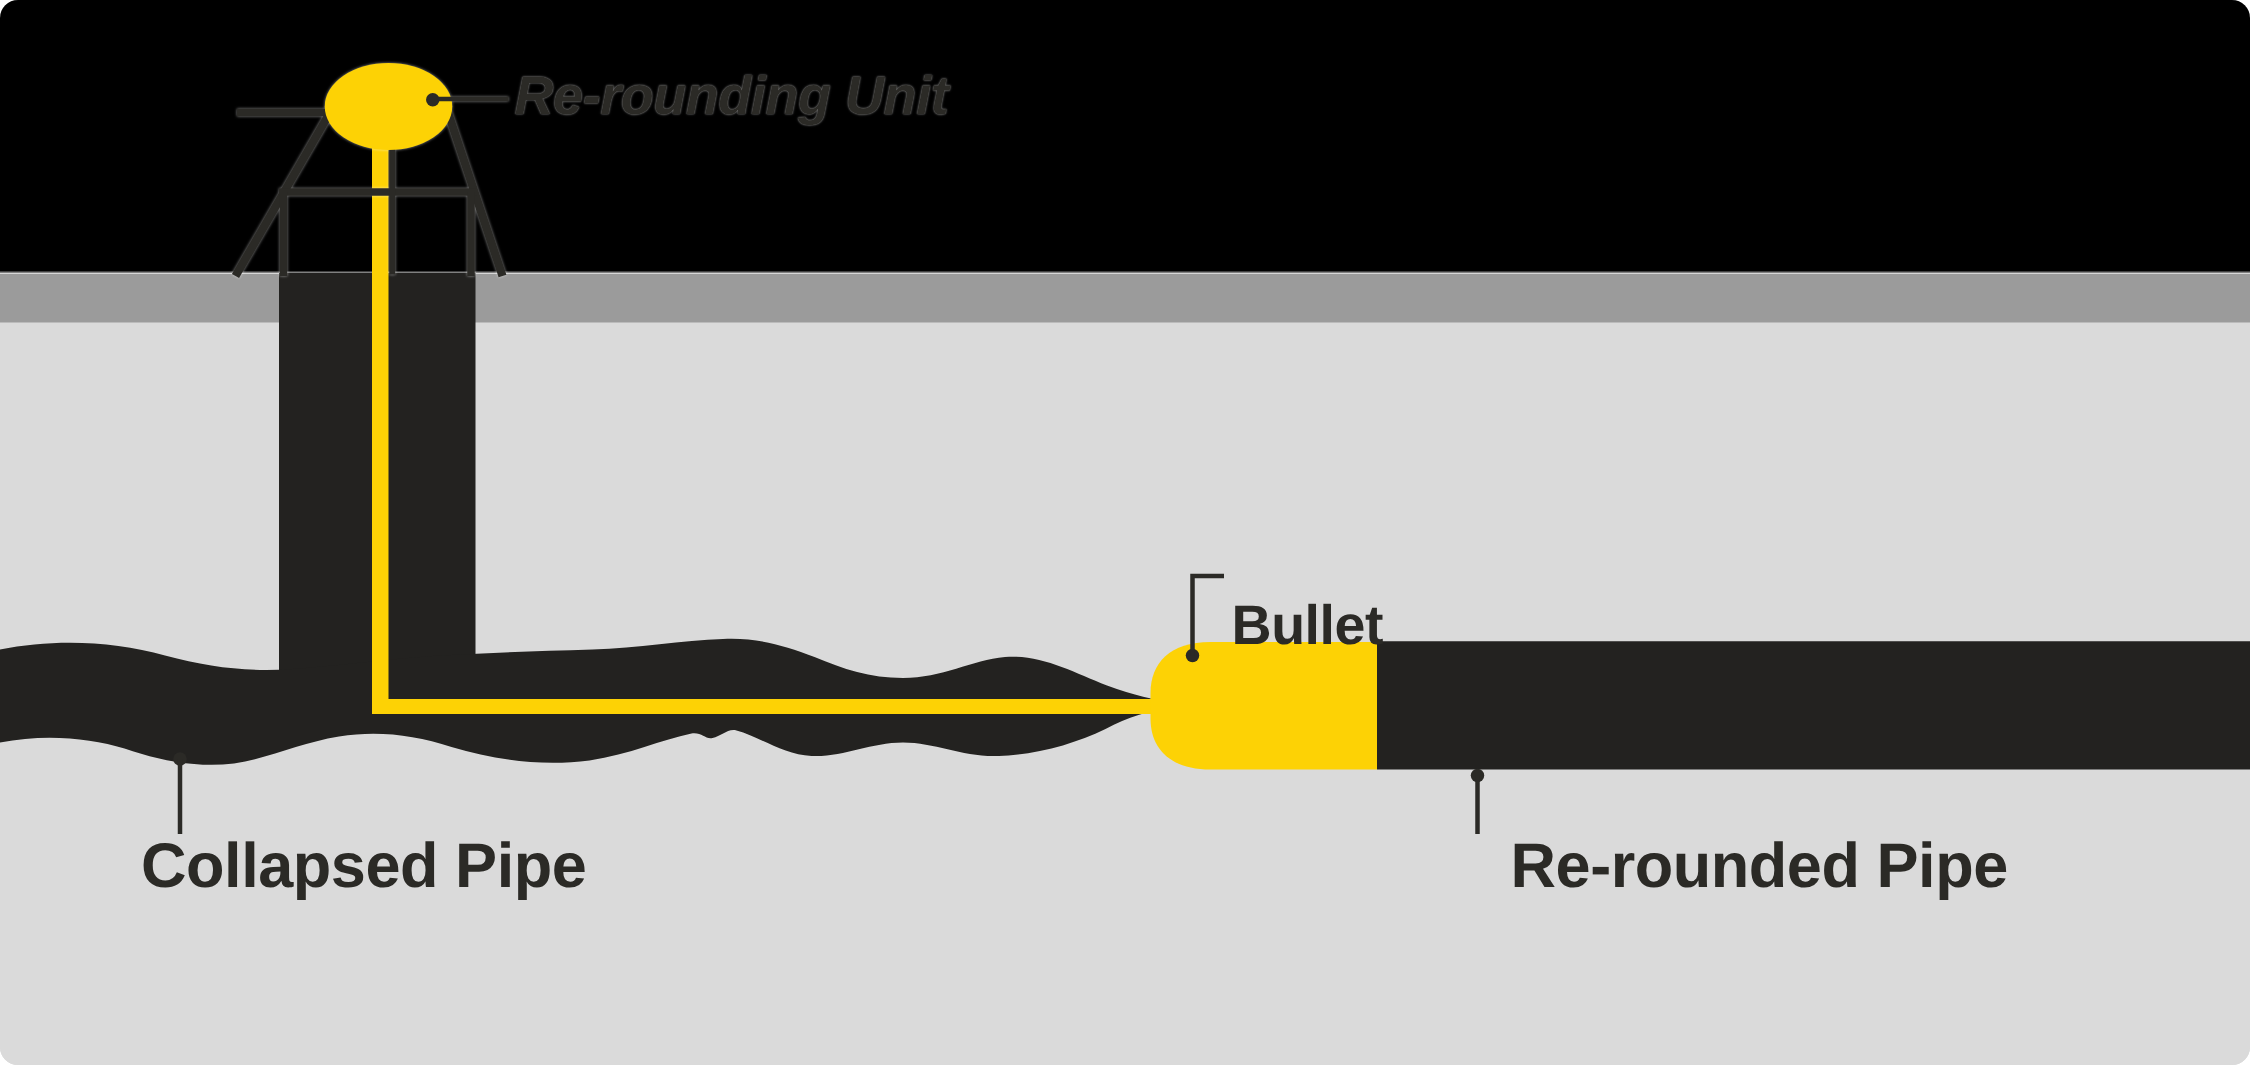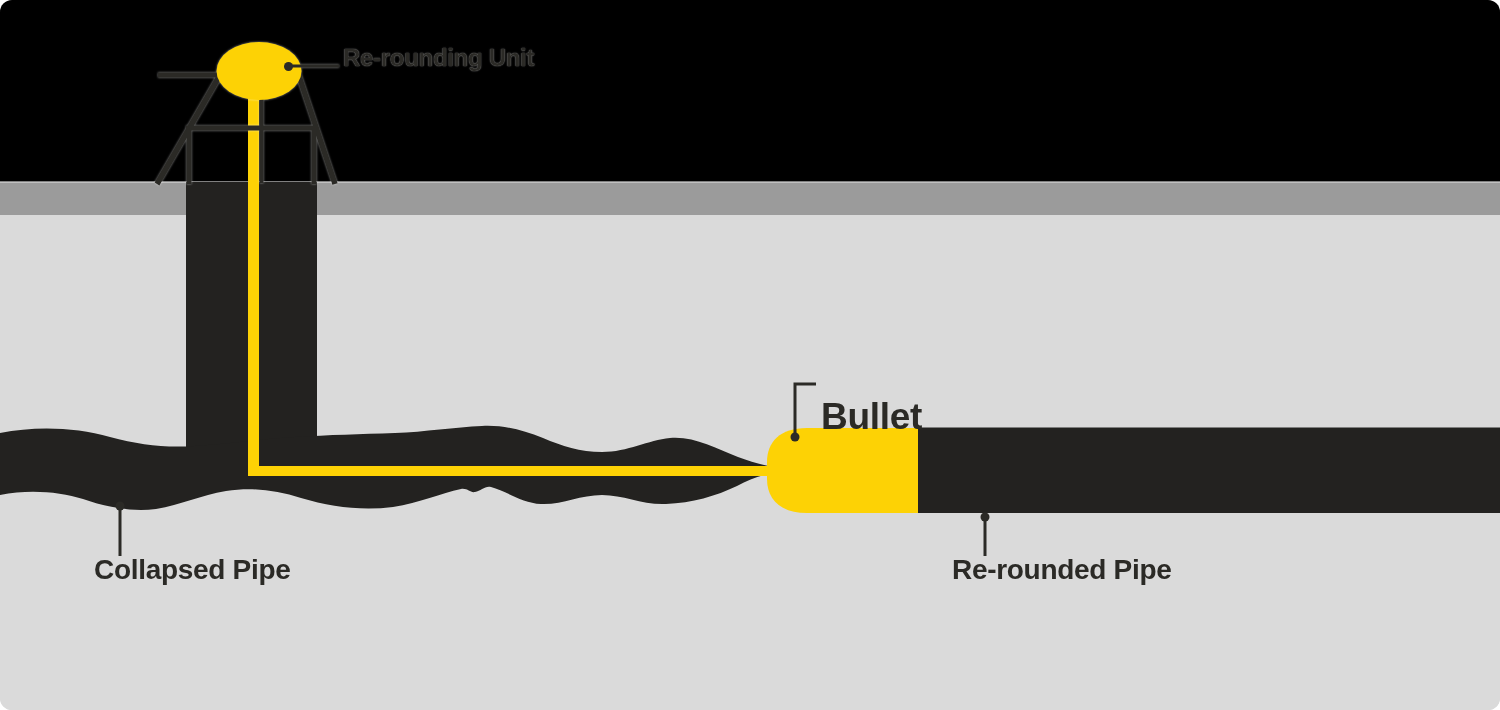--- a/index.html
+++ b/index.html
@@ -31,24 +31,25 @@
   .halo{filter:drop-shadow(0 0 1px rgba(255,255,255,0.55));}
   .label{
     position:absolute;
     color:var(--line-ink);
     font-weight:600;
     line-height:1;
     letter-spacing:-0.3px;
     white-space:nowrap;
   }
   .label-dark-bg{
-    font-size:24px;
+    font-size:36px;
     text-shadow:0 0 1px rgba(225,225,225,0.55), 0 0 2px rgba(200,200,200,0.35);
+    font-style:italic;
   }
-  .label-light-bg{font-size:28px;}
+  .label-light-bg{font-size:42px;}
   .label-bullet{font-size:37px;margin-top:35px;}
 </style>
 </head>
 <body>
 
 <div class="stage">
 
   <svg viewBox="0 0 1500 710" width="1500" height="710">
 
     <rect x="0" y="215" width="1500" height="495" class="f-ground"></rect>
@@ -120,14 +121,14 @@
     <circle cx="985" cy="517" r="4.5" class="dot"></circle>
     <line x1="985" y1="517" x2="985" y2="556" class="s-ink" stroke-width="3"></line>
   </svg>
 
   <div class="label label-dark-bg" style="left:343px;top:46px;">Re-rounding Unit</div>
 
   <div class="label label-bullet" style="left:821px;top:363px;">Bullet</div>
 
   <div class="label label-light-bg" style="left:94px;top:556px;">Collapsed Pipe</div>
 
-  <div class="label label-light-bg" style="left:952px;top:556px;">Re-rounded Pipe</div>
+  <div class="label label-light-bg" style="left:1007px;top:556px;">Re-rounded Pipe</div>
 </div>
 
 </body></html>

